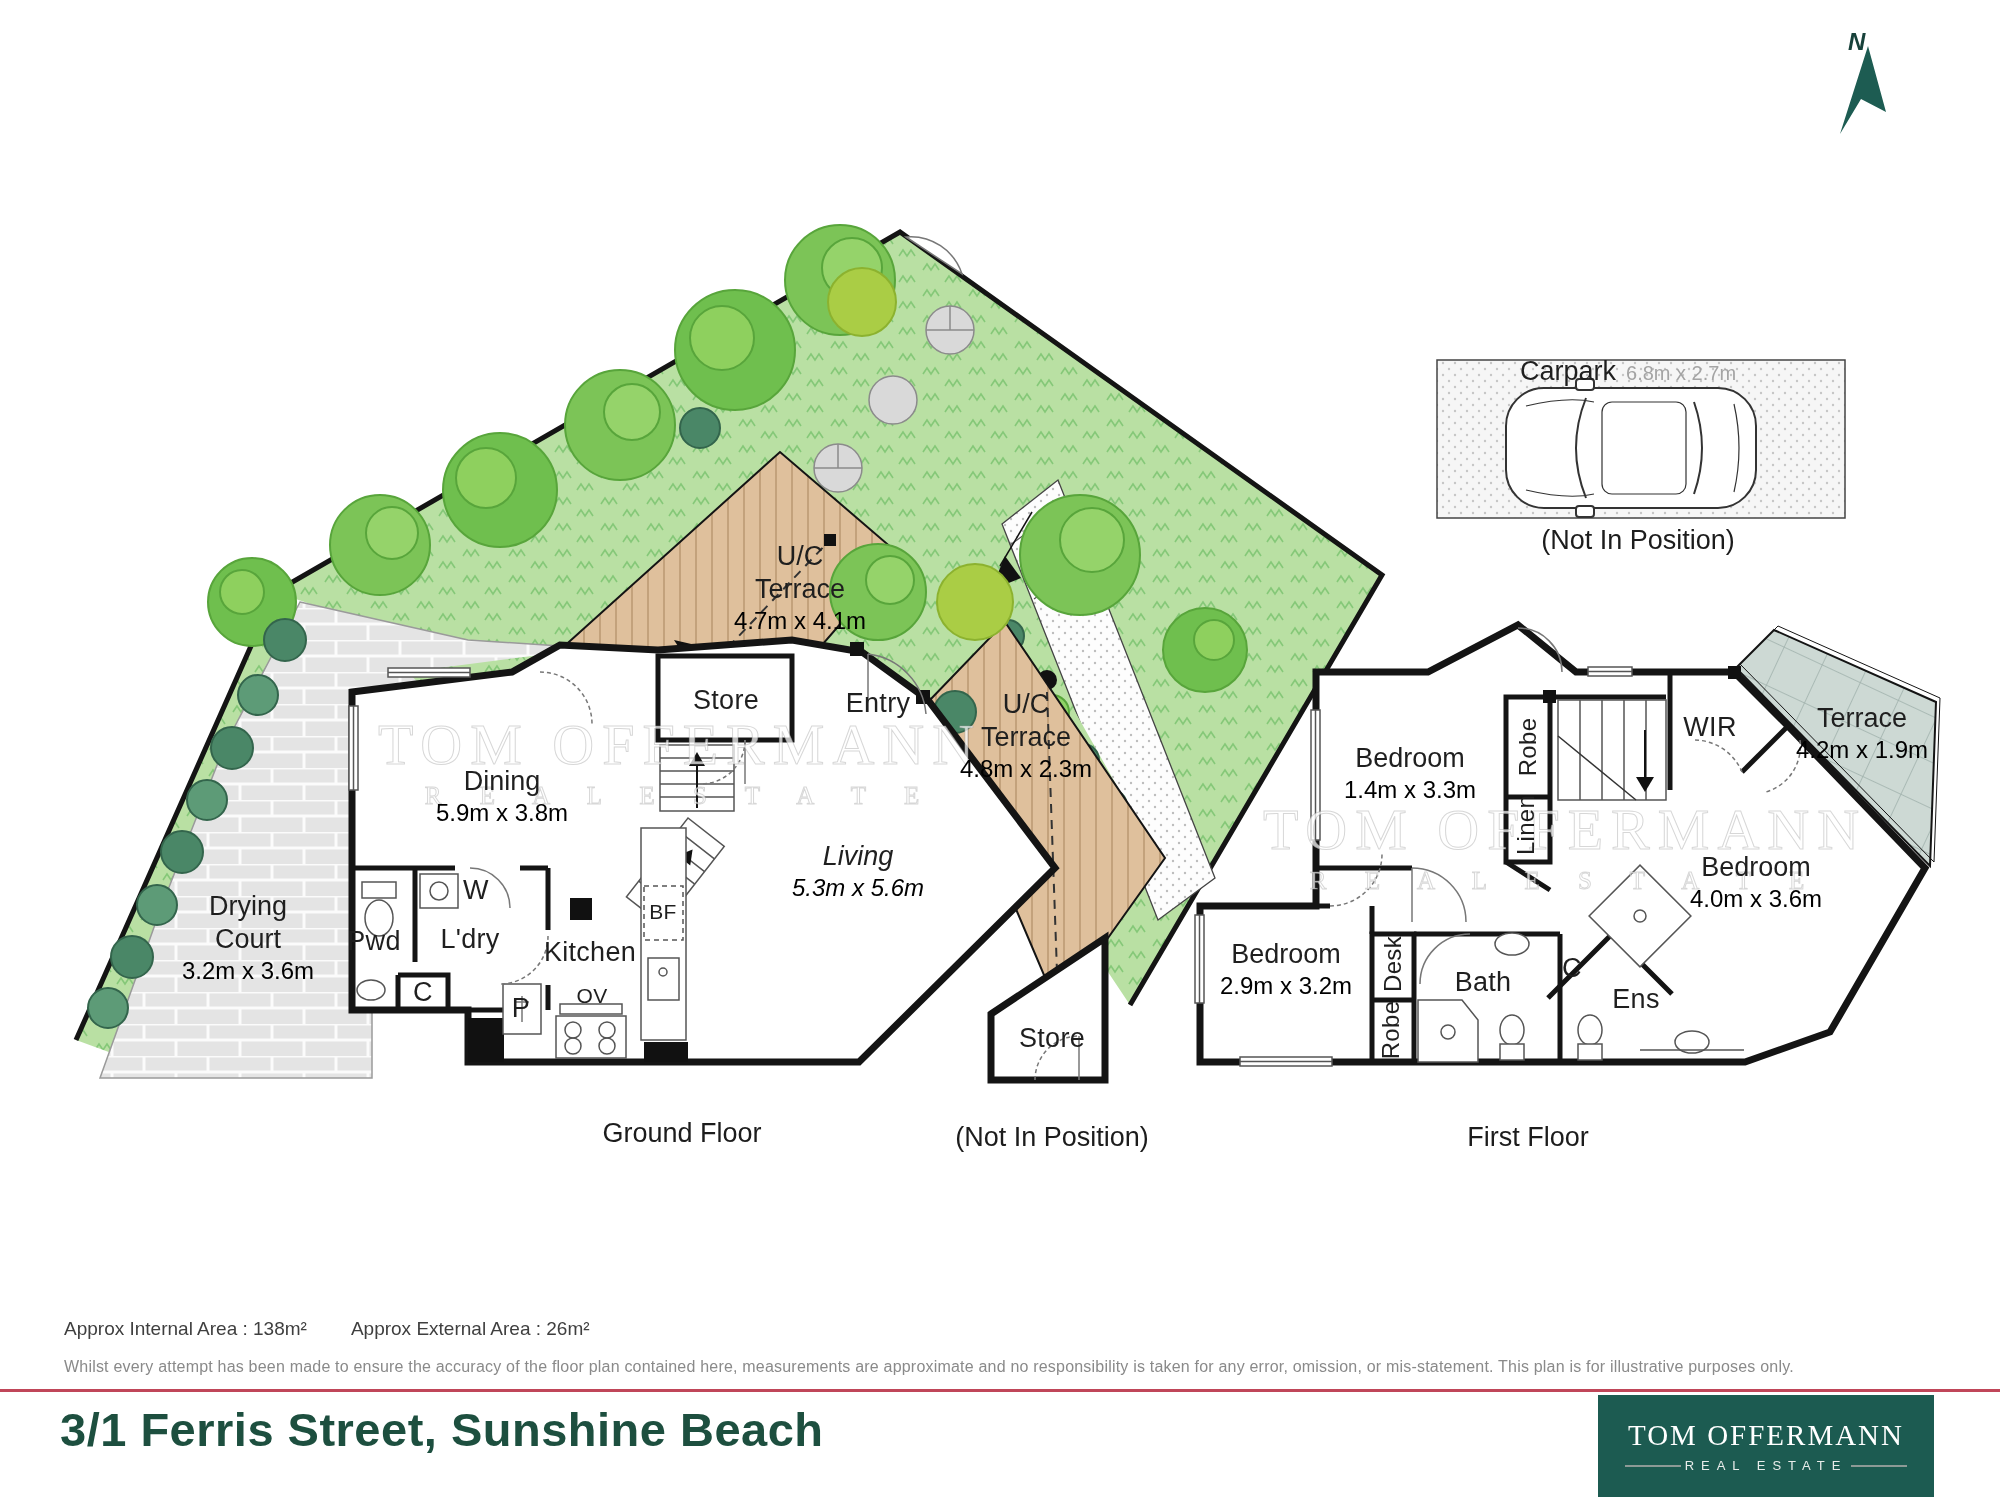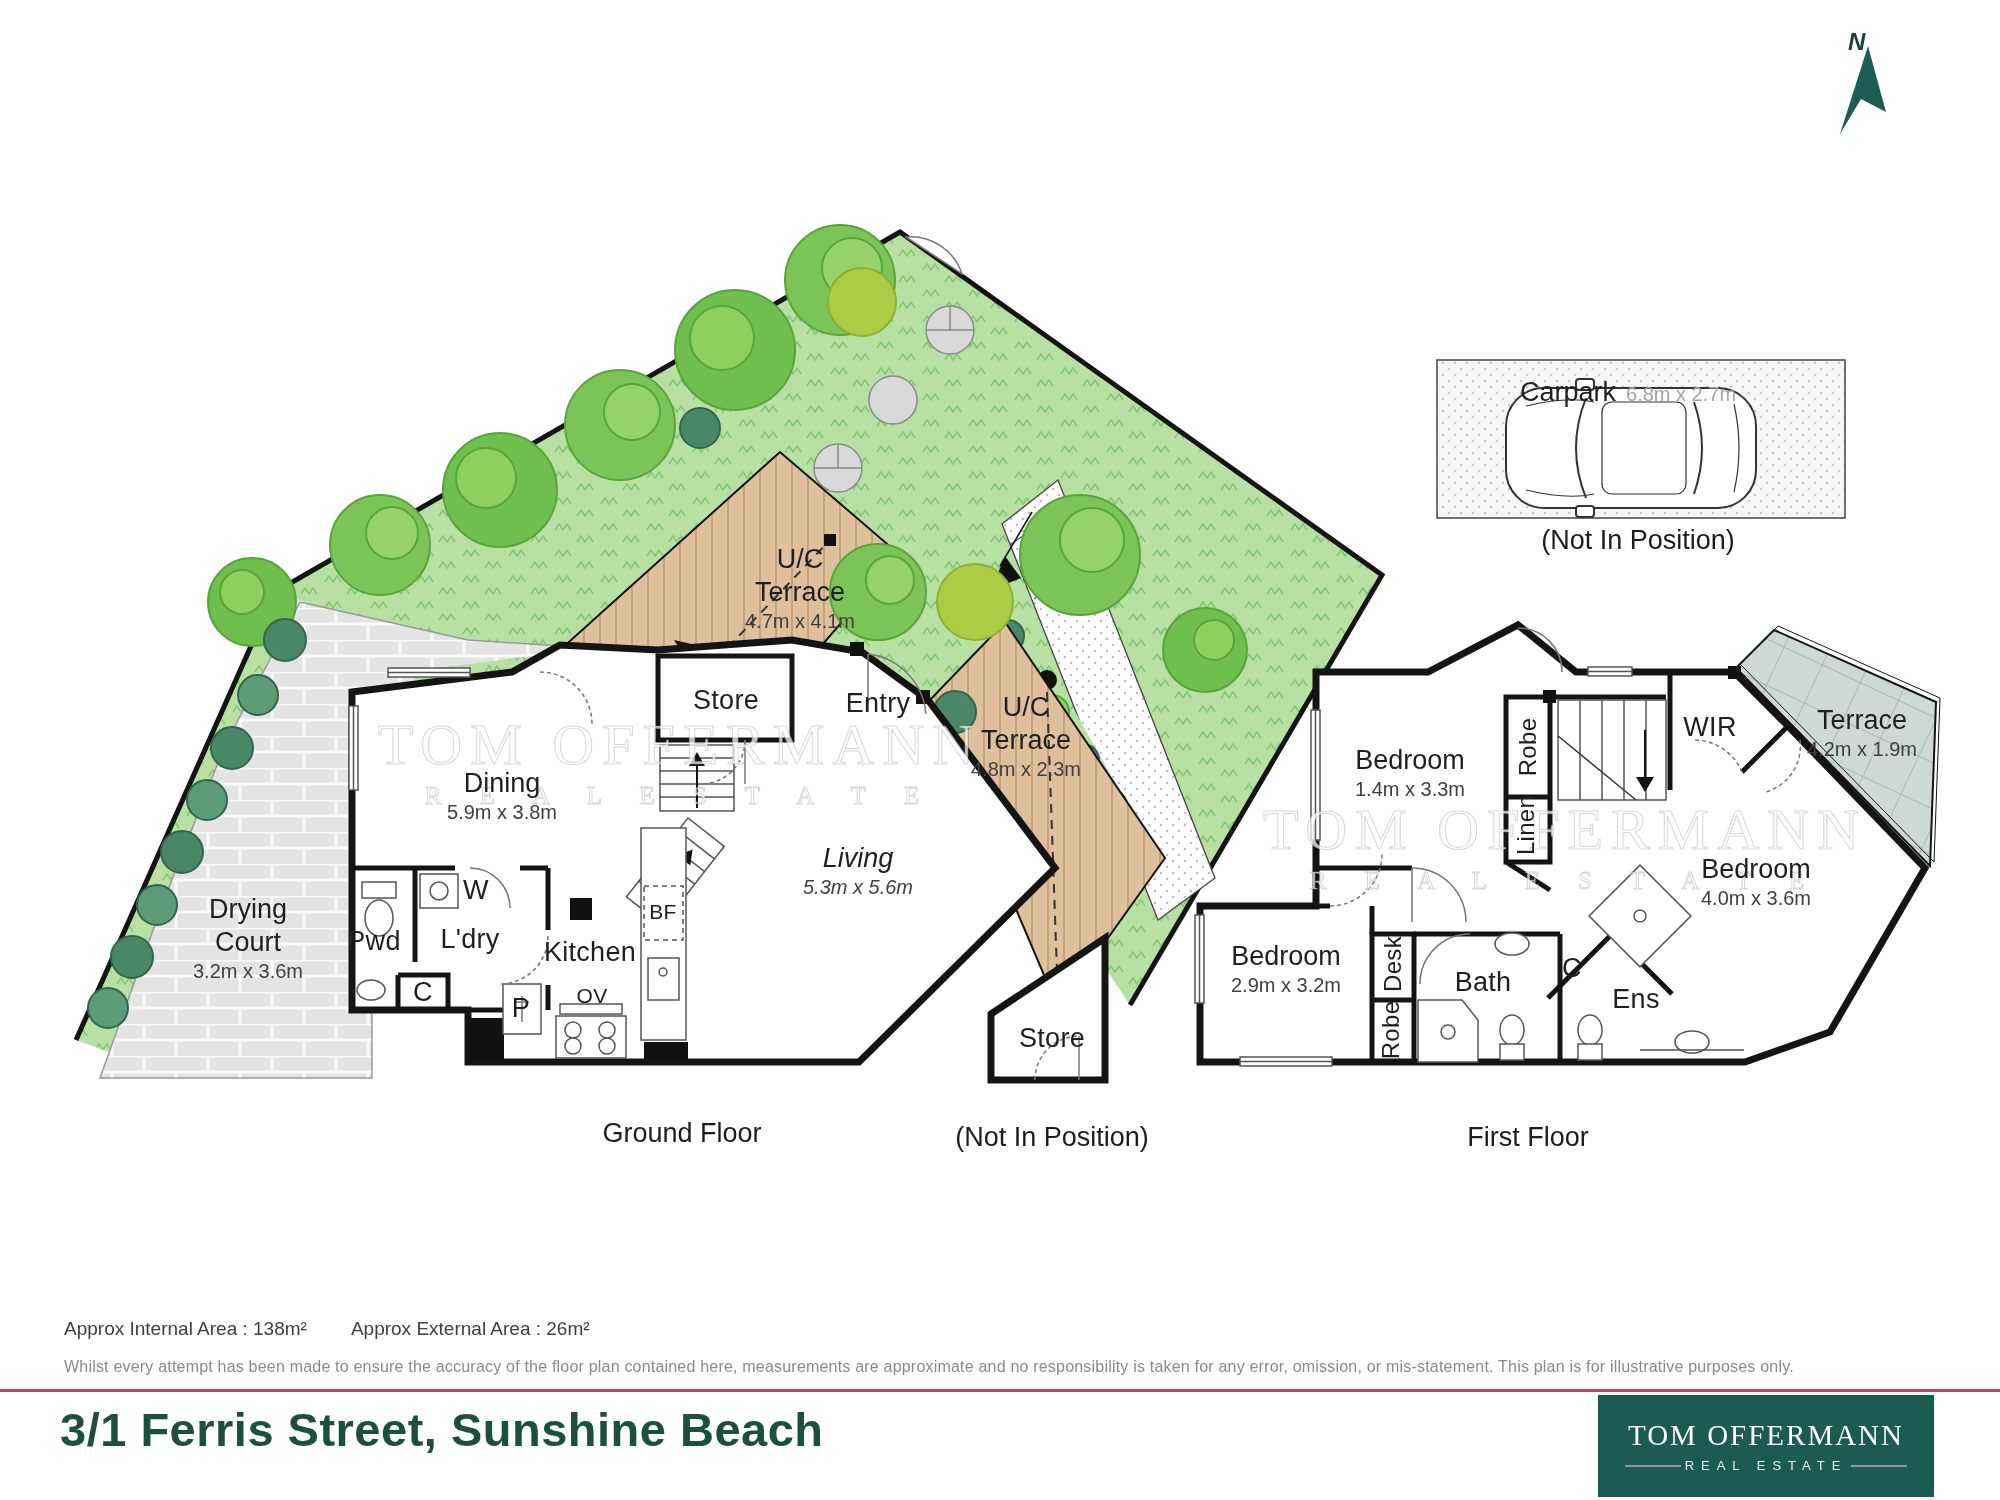--- a/index.html
+++ b/index.html
@@ -5,21 +5,21 @@
   html,body{margin:0;padding:0;background:#fff;}
   #stage{position:relative;width:2000px;height:1500px;background:#fff;overflow:hidden;
          font-family:"Liberation Sans",sans-serif;}
   #plan-svg{position:absolute;left:0;top:0;}
   .lbl{position:absolute;transform:translate(-50%,-50%);white-space:nowrap;color:#1f1f1f;
        font-size:27px;letter-spacing:.3px;}
   .lbl.v{transform:translate(-50%,-50%) rotate(-90deg);font-size:24px;}
   .lbl.small{font-size:21px;}
   .col{position:absolute;transform:translate(-50%,-50%);text-align:center;line-height:1.22;}
   .col .nm{font-size:27px;color:#1f1f1f;white-space:nowrap;}
-  .col .dm{font-size:20px;color:#404040;white-space:nowrap;text-align:center;}
+  .col .dm{font-size:24px;color:#000000;white-space:nowrap;text-align:center;}
   .caption{position:absolute;transform:translate(-50%,-50%);font-size:27px;color:#1c1c1c;white-space:nowrap;text-align:right;}
   .watermark{position:absolute;transform:translate(-50%,-50%);text-align:center;pointer-events:none;
        font-family:"Liberation Serif","DejaVu Serif",serif;color:rgba(255,255,255,.72);
        -webkit-text-stroke:1px rgba(150,150,150,.38);}
   .watermark .w1{font-size:58px;letter-spacing:8px;white-space:nowrap;}
   .watermark .w2{font-size:25px;letter-spacing:16px;margin-top:4px;white-space:nowrap;}
   #carpark-label{position:absolute;display:flex;align-items:baseline;gap:10px;}
   #carpark-label .nm{font-size:27px;color:#1f1f1f;}
   #carpark-label .dm{font-size:20px;color:#a4a4a4;}
   #north-n{position:absolute;font-size:24px;font-style:italic;font-weight:bold;color:#17413a;}
@@ -330,21 +330,21 @@
   <div class="w1">TOM OFFERMANN</div>
   <div class="w2">R E A L   E S T A T E</div>
 </div>
 <div class="watermark" style="left:1565px;top:845px;">
   <div class="w1">TOM OFFERMANN</div>
   <div class="w2">R E A L   E S T A T E</div>
 </div>
 
 <div id="north-n" style="left:1848px;top:28px;">N</div>
 
-<div id="carpark-label" style="left:1520px;top:377px;">
+<div id="carpark-label" style="left:1520px;top:356px;">
   <span class="nm">Carpark</span>
   <span class="dm">6.8m x 2.7m</span>
 </div>
 <div class="caption" style="left:1638px;top:540px;">(Not In Position)</div>
 
 <div class="col" style="left:800px;top:588px;">
   <div class="nm">U/C</div>
   <div class="nm">Terrace</div>
   <div class="dm">4.7m x 4.1m</div>
 </div>

